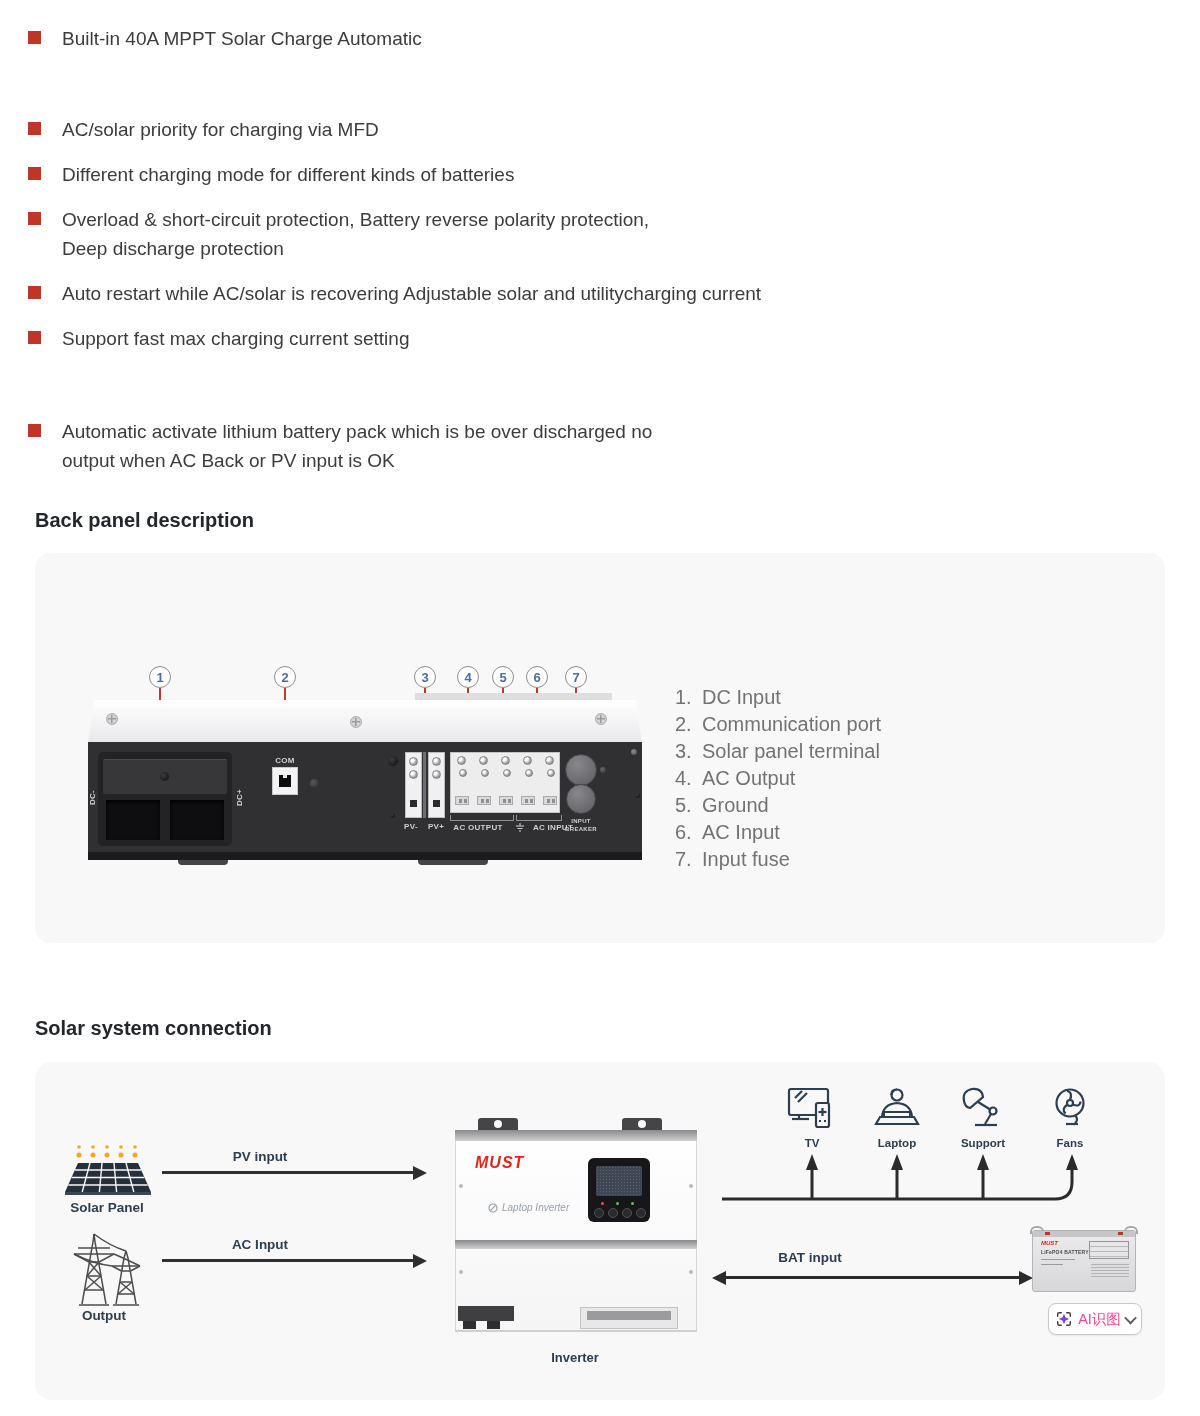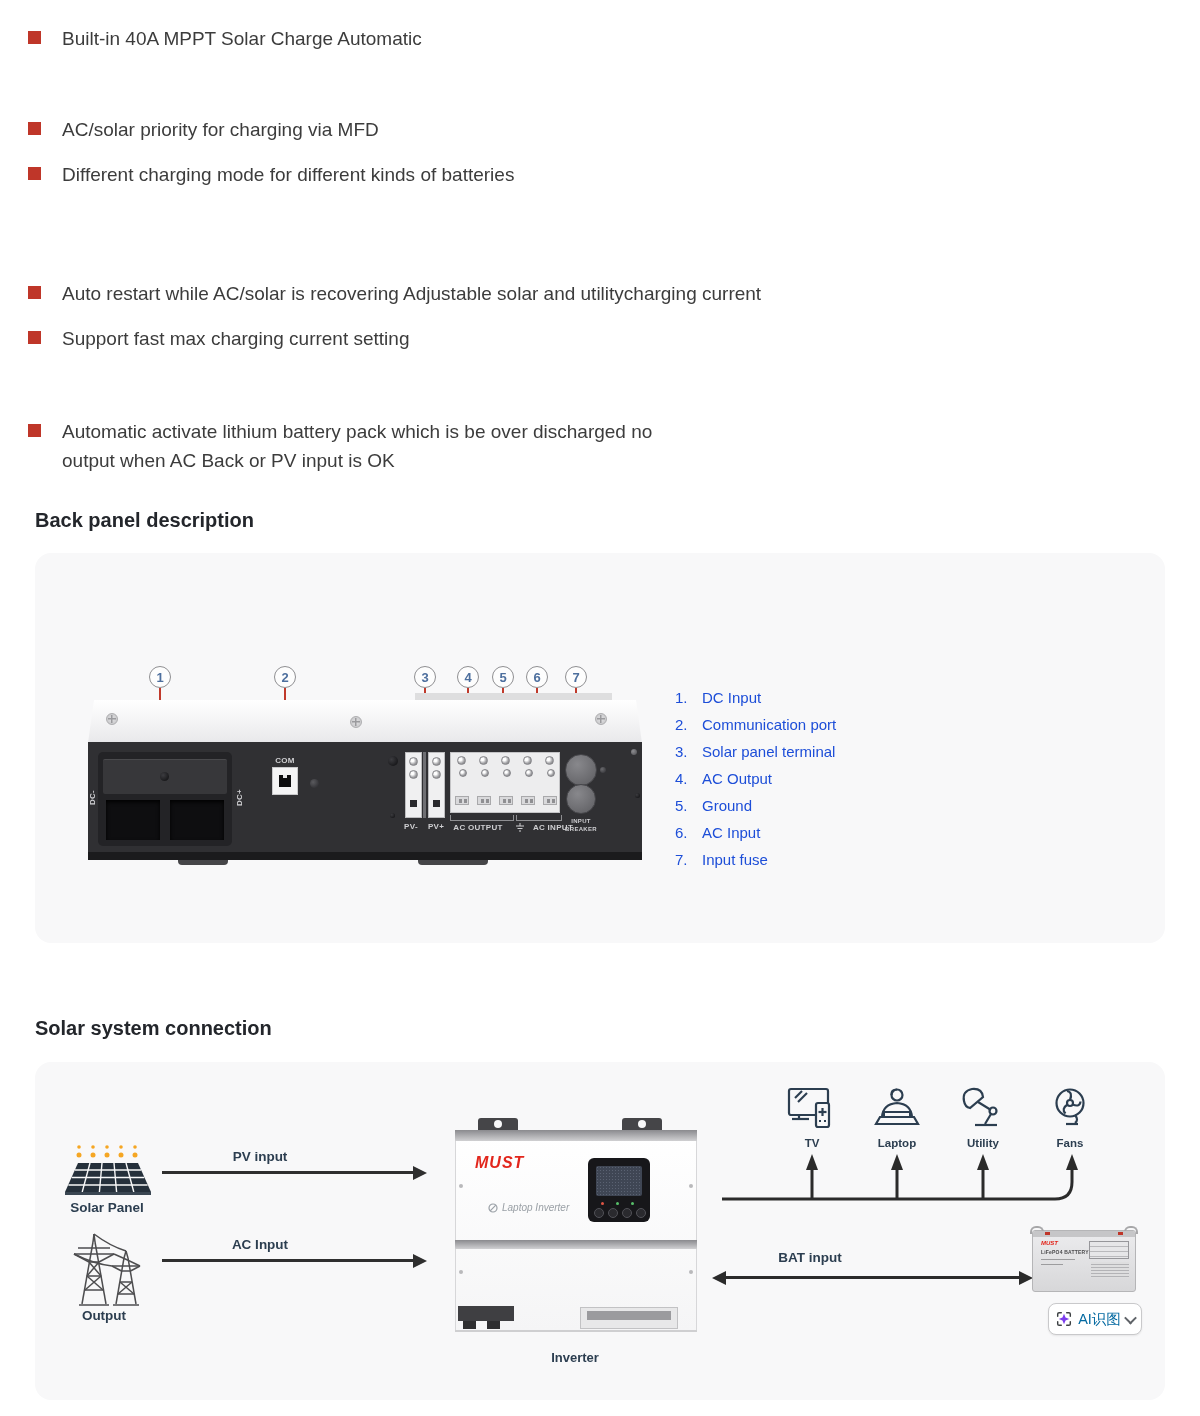--- a/index.html
+++ b/index.html
@@ -47,21 +47,21 @@
   .tscrew{width:9px;height:9px;border-radius:50%;border:1px solid #86868a;box-sizing:border-box;
           background:radial-gradient(circle at 35% 35%,#ffffff 20%,#a2a2a5 60%,#6f6f73);position:absolute;}
   .tsq{position:absolute;width:7px;height:7px;background:#2a2a2d;}
   .acstrip{position:absolute;left:362px;top:59px;width:110px;height:61px;background:#ededee;border:1px solid #c4c4c6;box-sizing:border-box;}
   .accol{position:absolute;top:0;width:22px;height:61px;}
   .acclip{position:absolute;left:4px;top:43px;width:14px;height:9px;background:#d9d9db;border:1px solid #a9a9ab;box-sizing:border-box;}
   .acclip i{position:absolute;top:2px;width:3px;height:4px;background:#8f8f92;}
   .bracket{position:absolute;height:5px;border:1px solid #8f8f92;border-top:none;}
   .breaker{position:absolute;border-radius:50%;background:radial-gradient(circle at 38% 32%,#88888c,#5c5c60);border:1px solid #46464a;box-sizing:border-box;}
 
-  .legend{position:absolute;left:640px;top:131px;font-size:15px;color:#1d4ed8;}
+  .legend{position:absolute;left:640px;top:131px;font-size:20px;color:#737373;}
   .lrow{height:27px;line-height:27px;}
   .lnum{display:inline-block;width:27px;}
 
   
   .navylab{position:absolute;font-weight:bold;color:#2c3e50;text-align:center;}
   .flow{position:absolute;height:3px;background:#2f2f2f;}
   .flow:after{content:"";position:absolute;right:-13px;top:-5.5px;border-left:14px solid #2f2f2f;
               border-top:7px solid transparent;border-bottom:7px solid transparent;}
   .flow2{position:absolute;height:3px;background:#2b2b2b;}
   .flow2:before{content:"";position:absolute;left:-13px;top:-5.5px;border-right:14px solid #2b2b2b;
@@ -102,21 +102,21 @@
   .bat .mline{position:absolute;left:8px;height:1px;background:#9c9c9e;}
   .bat .spec{position:absolute;right:6px;top:10px;width:38px;height:16px;border:1px solid #96969a;
              background:repeating-linear-gradient(#e6e6e8 0 4px,#b9b9bc 4px 5px);}
   .bat .fine{position:absolute;right:6px;top:31px;width:38px;height:16px;
              background:repeating-linear-gradient(#dededf 0 2px,#b3b3b6 2px 3px);}
 
   
   .ai-btn{position:absolute;left:1013px;top:241px;width:94px;height:32px;background:#fff;border:1.5px solid #c9c9cb;
           border-radius:8px;display:flex;align-items:center;justify-content:center;gap:5px;box-sizing:border-box;
           box-shadow:0 1px 2px rgba(0,0,0,.08);cursor:pointer;}
-  .ai-btn .txt{font-size:14.5px;color:#0369a1;}
+  .ai-btn .txt{font-size:14.5px;color:#ec4899;}
   .chev{width:7px;height:7px;border-right:2px solid #5f6368;border-bottom:2px solid #5f6368;
         transform:rotate(45deg) translate(-1px,-1px);}
 </style>
 </head>
 <body>
 
 <div class="page">
 
   <div class="feat" style="top:24px">
     <span class="bullet"></span>
@@ -128,20 +128,27 @@
     <span class="bullet"></span>
     <div class="ftext">
         <div>AC/solar priority for charging via MFD</div>
       </div>
   </div>
   <div class="feat" style="top:160px">
     <span class="bullet"></span>
     <div class="ftext">
         <div>Different charging mode for different kinds of batteries</div>
       </div>
+  </div>
+  <div class="feat" style="top:205px">
+    <span class="bullet"></span>
+    <div class="ftext">
+      <div>Overload &amp; short-circuit protection, Battery reverse polarity protection,</div>
+      <div>Deep discharge protection</div>
+    </div>
   </div>
   <div class="feat" style="top:279px">
     <span class="bullet"></span>
     <div class="ftext">
         <div>Auto restart while AC/solar is recovering Adjustable solar and utilitycharging current</div>
       </div>
   </div>
   <div class="feat" style="top:324px">
     <span class="bullet"></span>
     <div class="ftext">
@@ -477,21 +484,21 @@
     <div class="load" style="left:920px">
       <svg width="50" height="44" viewBox="0 0 50 44">
         <g stroke="#2c3e50" stroke-width="2.2" fill="none">
           <path d="M6 15 Q4 5 14 3 Q24 2 25 11 L12 22 Q7 21 6 15 Z"></path>
           <line x1="20" y1="16" x2="33" y2="24"></line>
           <circle cx="35" cy="25" r="3.5"></circle>
           <line x1="33" y1="28" x2="27" y2="38"></line>
           <line x1="17" y1="39" x2="39" y2="39"></line>
         </g>
       </svg>
-      <div class="llabel">Utility</div>
+      <div class="llabel">Support</div>
     </div>
     <div class="load" style="left:1007px">
       <svg width="50" height="44" viewBox="0 0 50 44">
         <g stroke="#2c3e50" stroke-width="2.2" fill="none">
           <circle cx="25" cy="17" r="13.5"></circle>
           <circle cx="25" cy="17" r="3"></circle>
           <path d="M25 14 Q28 6 22 5"></path>
           <path d="M27.6 18.5 Q35 21.5 35.5 15.5"></path>
           <path d="M22.4 18.5 Q16 23 20.5 27.5"></path>
           <path d="M30 29 Q34 34 30 37"></path>

